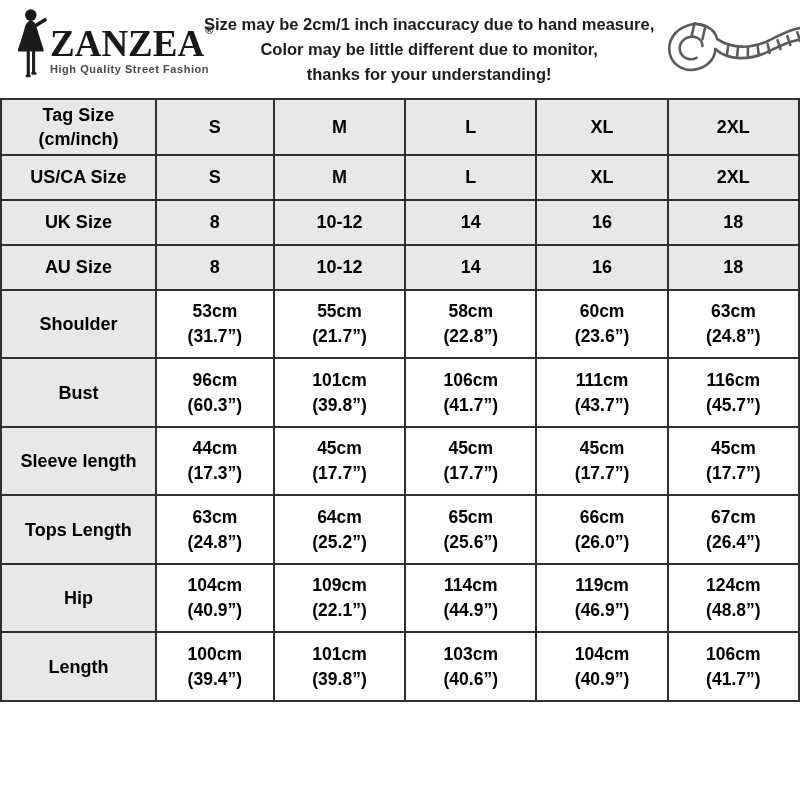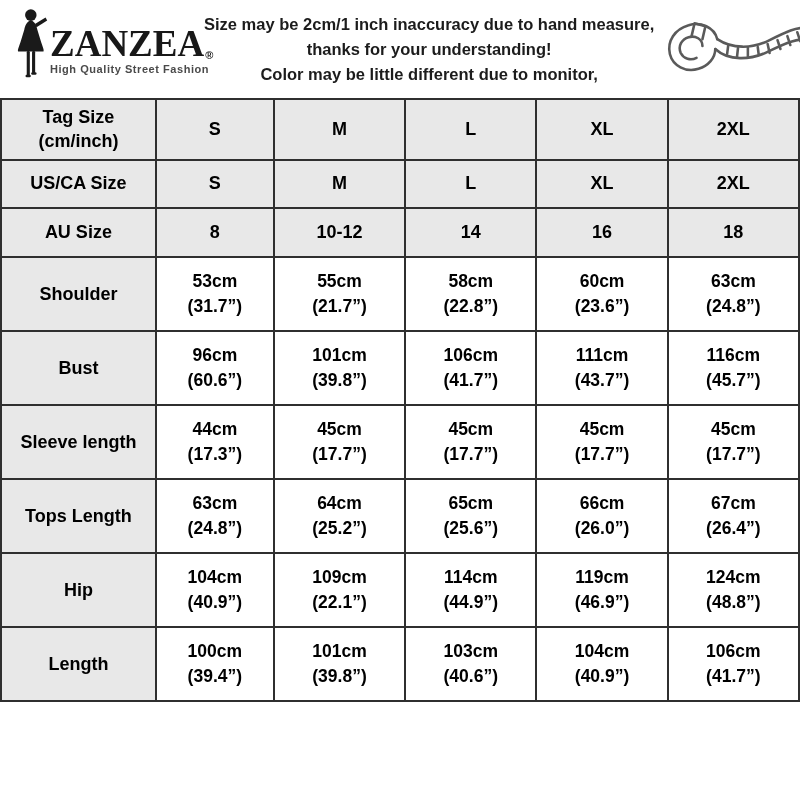--- a/index.html
+++ b/index.html
@@ -26,21 +26,21 @@
     padding:0 8px 0 12px;
   }
   .brand{
     width:192px;
     flex:0 0 auto;
     display:flex;
     align-items:center;
   }
   .brand-figure{flex:0 0 auto;margin-right:2px;}
   .brand-textblock{display:flex;flex-direction:column;line-height:1;}
-  .brand-nameline{display:flex;align-items:flex-end;}
+  .brand-nameline{display:flex;align-items:flex-start;}
   .brand-name{
     font-family:"Liberation Serif","DejaVu Serif",serif;
     font-weight:700;
     font-size:37px;
     letter-spacing:0px;
     color:#181818;
     transform:scaleY(1.05);
   }
   .brand-reg{
     font-size:11px;
@@ -120,22 +120,22 @@
       <span class="brand-nameline">
         <span class="brand-name">ZANZEA</span>
         <span class="brand-reg">®</span>
       </span>
       <span class="brand-tagline">High Quality Street Fashion</span>
     </span>
   </div>
 
   <div class="notice">
     <div>Size may be 2cm/1 inch inaccuracy due to hand measure,</div>
+    <div>Color may be little different due to monitor,</div>
     <div>thanks for your understanding!</div>
-    <div>Color may be little different due to monitor,</div>
   </div>
 
   <div class="tape">
     <svg width="158" height="72" viewBox="0 0 160 72" aria-hidden="true">
       <g fill="none" stroke="#5a5a5a" stroke-width="2.6" stroke-linecap="round" stroke-linejoin="round">
 
         <path d="M59 26 C56 14 42 8 30 12 C16 16 8 28 11 41 C14 53 27 60 40 56 C50 53 57 45 57 36"></path>
         <path d="M44 33 C44 26 37 22 30 24 C23 26 19 33 22 40 C25 46 32 48 38 45"></path>
 
         <path d="M33 23 L36 10 L47 13 L44 26"></path>
@@ -180,20 +180,28 @@
       </tr>
       <tr class="row-size">
         <td class="label-cell shaded">US/CA Size</td>
         <td class="value-cell shaded">S</td>
         <td class="value-cell shaded">M</td>
         <td class="value-cell shaded">L</td>
         <td class="value-cell shaded">XL</td>
         <td class="value-cell shaded">2XL</td>
       </tr>
       <tr class="row-size">
+        <td class="label-cell shaded">UK Size</td>
+        <td class="value-cell shaded">8</td>
+        <td class="value-cell shaded">10-12</td>
+        <td class="value-cell shaded">14</td>
+        <td class="value-cell shaded">16</td>
+        <td class="value-cell shaded">18</td>
+      </tr>
+      <tr class="row-size">
         <td class="label-cell shaded">AU Size</td>
         <td class="value-cell shaded">8</td>
         <td class="value-cell shaded">10-12</td>
         <td class="value-cell shaded">14</td>
         <td class="value-cell shaded">16</td>
         <td class="value-cell shaded">18</td>
       </tr>
       <tr class="row-measure">
         <td class="label-cell shaded">Shoulder</td>
         <td class="value-cell">53cm
@@ -203,21 +211,21 @@
         <td class="value-cell">58cm
 (22.8”)</td>
         <td class="value-cell">60cm
 (23.6”)</td>
         <td class="value-cell">63cm
 (24.8”)</td>
       </tr>
       <tr class="row-measure">
         <td class="label-cell shaded">Bust</td>
         <td class="value-cell">96cm
-(60.6”)</td>
+(60.3”)</td>
         <td class="value-cell">101cm
 (39.8”)</td>
         <td class="value-cell">106cm
 (41.7”)</td>
         <td class="value-cell">111cm
 (43.7”)</td>
         <td class="value-cell">116cm
 (45.7”)</td>
       </tr>
       <tr class="row-measure">

